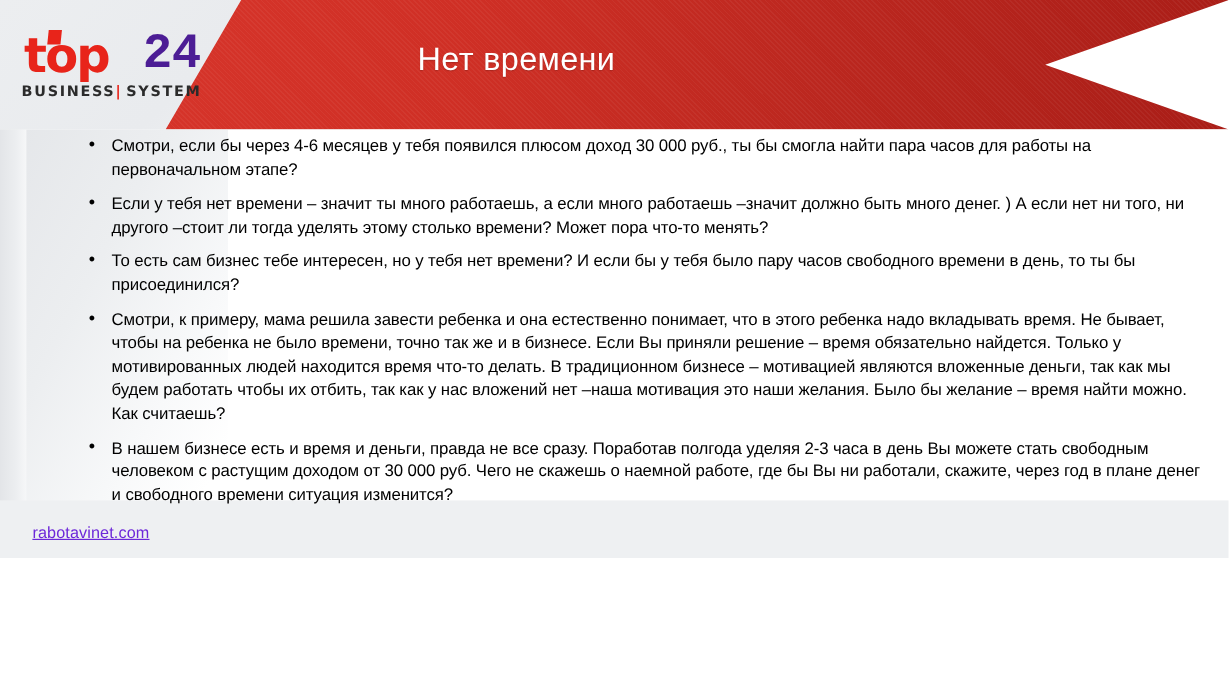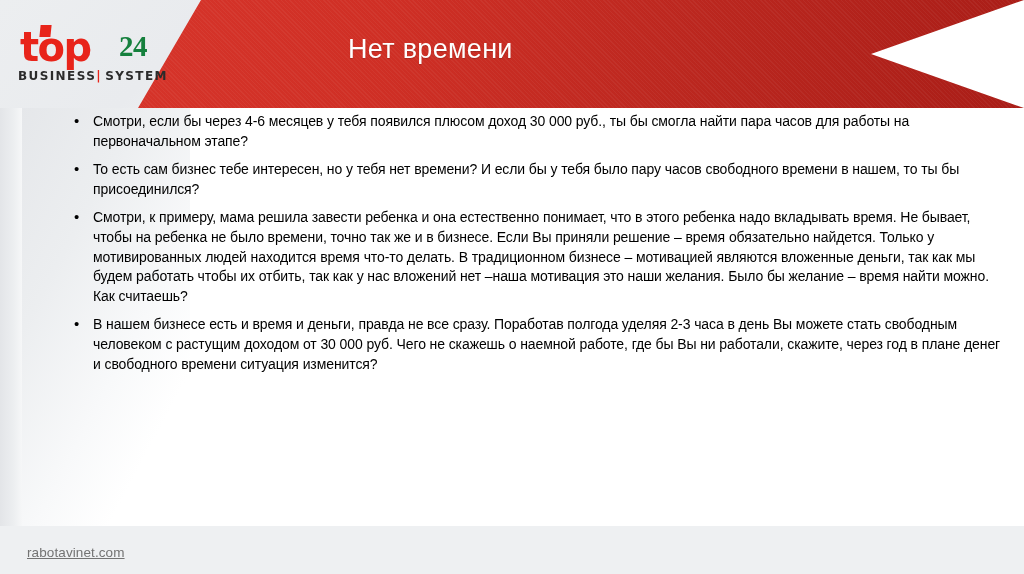--- a/index.html
+++ b/index.html
@@ -11,21 +11,21 @@
     width: 1024px;
     height: 574px;
     overflow: hidden;
     font-family: "Liberation Sans", sans-serif;
     background: #ffffff;
   }
 
   .slide {
     position: relative;
     width: 1024px;
-    height: 574px;
+    height: 465px;
     background: #ffffff;
     overflow: hidden;
   }
 
   
   .bg-top-left {
     position: absolute;
     left: 0; top: 0;
     width: 300px; height: 108px;
     background: linear-gradient(135deg, #eceef0 0%, #e9ebee 55%, #f3f4f6 100%);
@@ -101,25 +101,25 @@
     font-size: 40px;
     line-height: 40px;
     font-weight: bold;
     color: #e8241a;
     letter-spacing: -1.5px;
     font-family: "DejaVu Sans", sans-serif;
   }
   .logo-24 {
     position: absolute;
     left: 103px; top: 6px;
-    font-size: 29px;
+    font-size: 41px;
     line-height: 31px;
     font-weight: bold;
-    color: #15803d;
-    font-family: Liberation Serif, serif;
+    color: #4c1d95;
+    font-family: Liberation Mono, monospace;
     letter-spacing: -0.5px;
   }
   .logo-tick {
     position: absolute;
     left: 24px; top: 0px;
     width: 11px; height: 12px;
     background: #e8241a;
     transform: skewX(-6deg);
   }
   .logo-sub {
@@ -171,21 +171,21 @@
     font-size: 15px;
     line-height: 20px;
     color: #000000;
   }
 
   
   .footer-link {
     position: absolute;
     left: 27px;
     bottom: 14px;
-    color: #737373;
+    color: #6d28d9;
     font-size: 13.5px;
     font-family: "Liberation Sans", sans-serif;
     letter-spacing: 0.1px;
   }
 </style>
 </head>
 <body>
 
 <div class="slide">
 
@@ -205,21 +205,22 @@
       <span class="logo-24">24</span>
     </div>
     <div class="logo-sub">
       <span>BUSINESS</span><span class="sep">|</span><span>SYSTEM</span>
     </div>
   </div>
 
   <div class="content">
     <ul class="bullet-list">
       <li class="bullet">Смотри, если бы через 4-6 месяцев у тебя появился плюсом доход 30 000 руб., ты бы смогла найти пара часов для работы на первоначальном этапе?</li>
-      <li class="bullet">То есть сам бизнес тебе интересен, но у тебя нет времени? И если бы у тебя было пару часов свободного времени в нашем, то ты бы присоединился?</li>
+      <li class="bullet">Если у тебя нет времени – значит ты много работаешь, а если много работаешь –значит должно быть много денег. ) А если нет ни того, ни другого –стоит ли тогда уделять этому столько времени? Может пора что-то менять?</li>
+      <li class="bullet">То есть сам бизнес тебе интересен, но у тебя нет времени? И если бы у тебя было пару часов свободного времени в день, то ты бы присоединился?</li>
       <li class="bullet">Смотри, к примеру, мама решила завести ребенка и она естественно понимает, что в этого ребенка надо вкладывать время. Не бывает, чтобы на ребенка не было времени, точно так же и в бизнесе. Если Вы приняли решение – время обязательно найдется. Только у мотивированных людей находится время что-то делать. В традиционном бизнесе – мотивацией являются вложенные деньги, так как мы будем работать чтобы их отбить, так как у нас вложений нет –наша мотивация это наши желания. Было бы желание – время найти можно. Как считаешь?</li>
       <li class="bullet">В нашем бизнесе есть и время и деньги, правда не все сразу. Поработав полгода уделяя 2-3 часа в день Вы можете стать свободным человеком с растущим доходом от 30 000 руб. Чего не скажешь о наемной работе, где бы Вы ни работали, скажите, через год в плане денег и свободного времени ситуация изменится?</li>
     </ul>
   </div>
 
   <a class="footer-link" href="#">rabotavinet.com</a>
 
 </div>
 
 </body></html>

